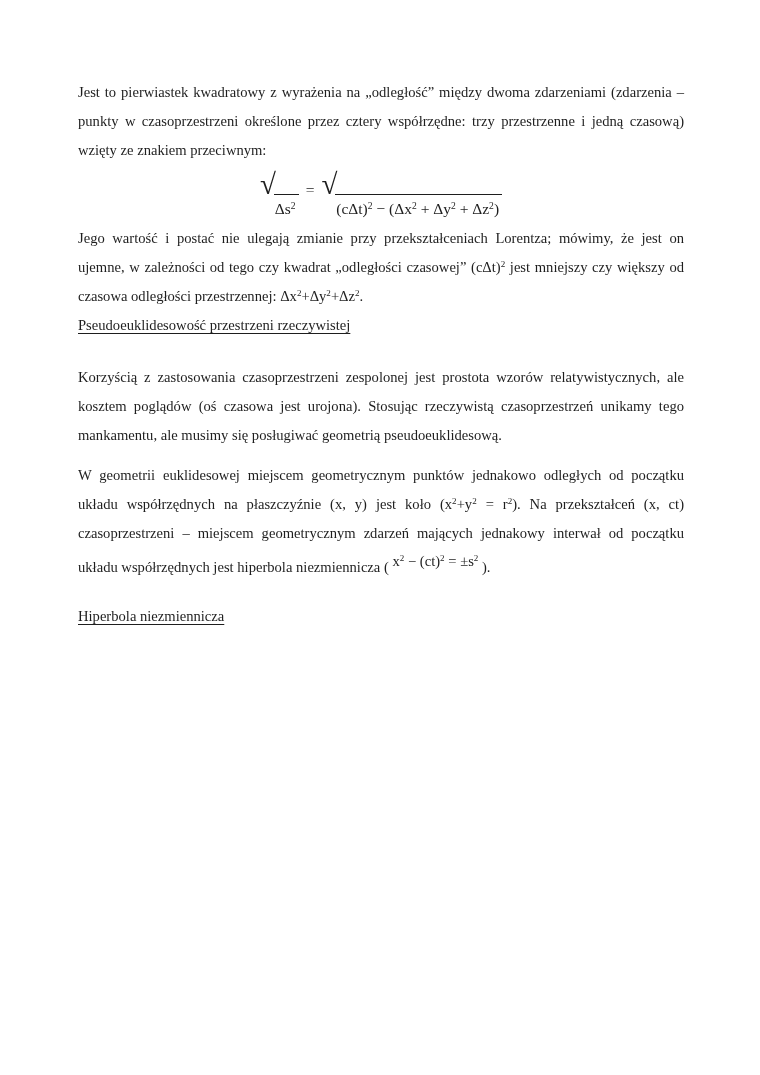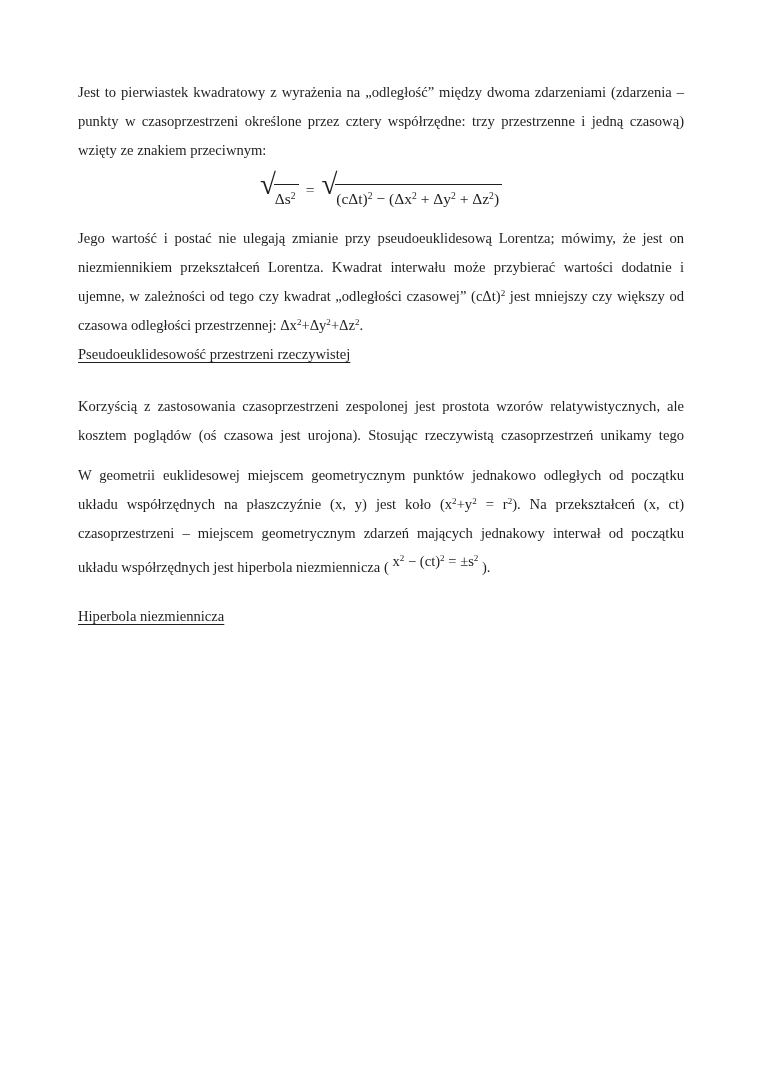--- a/index.html
+++ b/index.html
@@ -54,21 +54,21 @@
   .sqrt { display: inline-flex; align-items: flex-start; }
   .rad {
     font-size: 29px;
     line-height: 29px;
     display: inline-block;
     margin-right: -2px;
   }
   .vinculum {
     display: inline-block;
     border-top: 1.4px solid #1e1e1e;
-    margin-top: 14px;
+    margin-top: 24px;
     padding: 5px 3px 0 1px;
     line-height: 18px;
   }
   .feq { line-height: 30px; margin: 0 7px; padding-top: 5px; }
 </style>
 </head>
 <body>
 
 <div class="page">
 
@@ -84,31 +84,31 @@
       <span class="vinculum"><span>Δs</span><sup>2</sup></span>
     </span>
     <span class="feq">=</span>
     <span class="sqrt">
       <span class="rad">√</span>
       <span class="vinculum"><span>(cΔt)</span><sup>2</sup><span> − (Δx</span><sup>2</sup><span> + Δy</span><sup>2</sup><span> + Δz</span><sup>2</sup><span>)</span></span>
     </span>
   </div>
 
   <div class="para para-lorentz">
-      <div class="line"><span>Jego wartość i postać nie ulegają zmianie przy pseudoeuklidesową Lorentza; mówimy, że jest on</span></div>
-      <div class="line"><span>niezmiennikiem przekształceń Lorentza. Kwadrat interwału może przybierać wartości dodatnie i</span></div>
+      <div class="line"><span>Jego wartość i postać nie ulegają zmianie przy przekształceniach Lorentza; mówimy, że jest on</span></div>
       <div class="line"><span>ujemne, w zależności od tego czy kwadrat „odległości czasowej” (cΔt)</span><sup>2</sup><span> jest mniejszy czy większy od</span></div>
       <div class="line last"><span>czasowa odległości przestrzennej: Δx</span><sup>2</sup><span>+Δy</span><sup>2</sup><span>+Δz</span><sup>2</sup><span>.</span></div>
     </div>
 
   <div class="heading heading-pseudo">Pseudoeuklidesowość przestrzeni rzeczywistej</div>
 
   <div class="para para-complex">
       <div class="line"><span>Korzyścią z zastosowania czasoprzestrzeni zespolonej jest prostota wzorów relatywistycznych, ale</span></div>
       <div class="line"><span>kosztem poglądów (oś czasowa jest urojona). Stosując rzeczywistą czasoprzestrzeń unikamy tego</span></div>
+      <div class="line last"><span>mankamentu, ale musimy się posługiwać geometrią pseudoeuklidesową.</span></div>
     </div>
 
   <div class="para para-euclid">
       <div class="line"><span>W geometrii euklidesowej miejscem geometrycznym punktów jednakowo odległych od początku</span></div>
       <div class="line"><span>układu współrzędnych na płaszczyźnie (x, y) jest koło (x</span><sup>2</sup><span>+y</span><sup>2</sup><span> = r</span><sup>2</sup><span>). Na przekształceń (x, ct)</span></div>
       <div class="line"><span>czasoprzestrzeni – miejscem geometrycznym zdarzeń mających jednakowy interwał od początku</span></div>
       <div class="line last tall"><span>układu współrzędnych jest hiperbola niezmiennicza ( </span><span class="raise">x</span><sup class="raise">2</sup><span class="raise"> − (ct)</span><sup class="raise">2</sup><span class="raise"> = ±s</span><sup class="raise">2</sup><span> ).</span></div>
     </div>
 
   <div class="heading heading-hiperbola">Hiperbola niezmiennicza</div>

